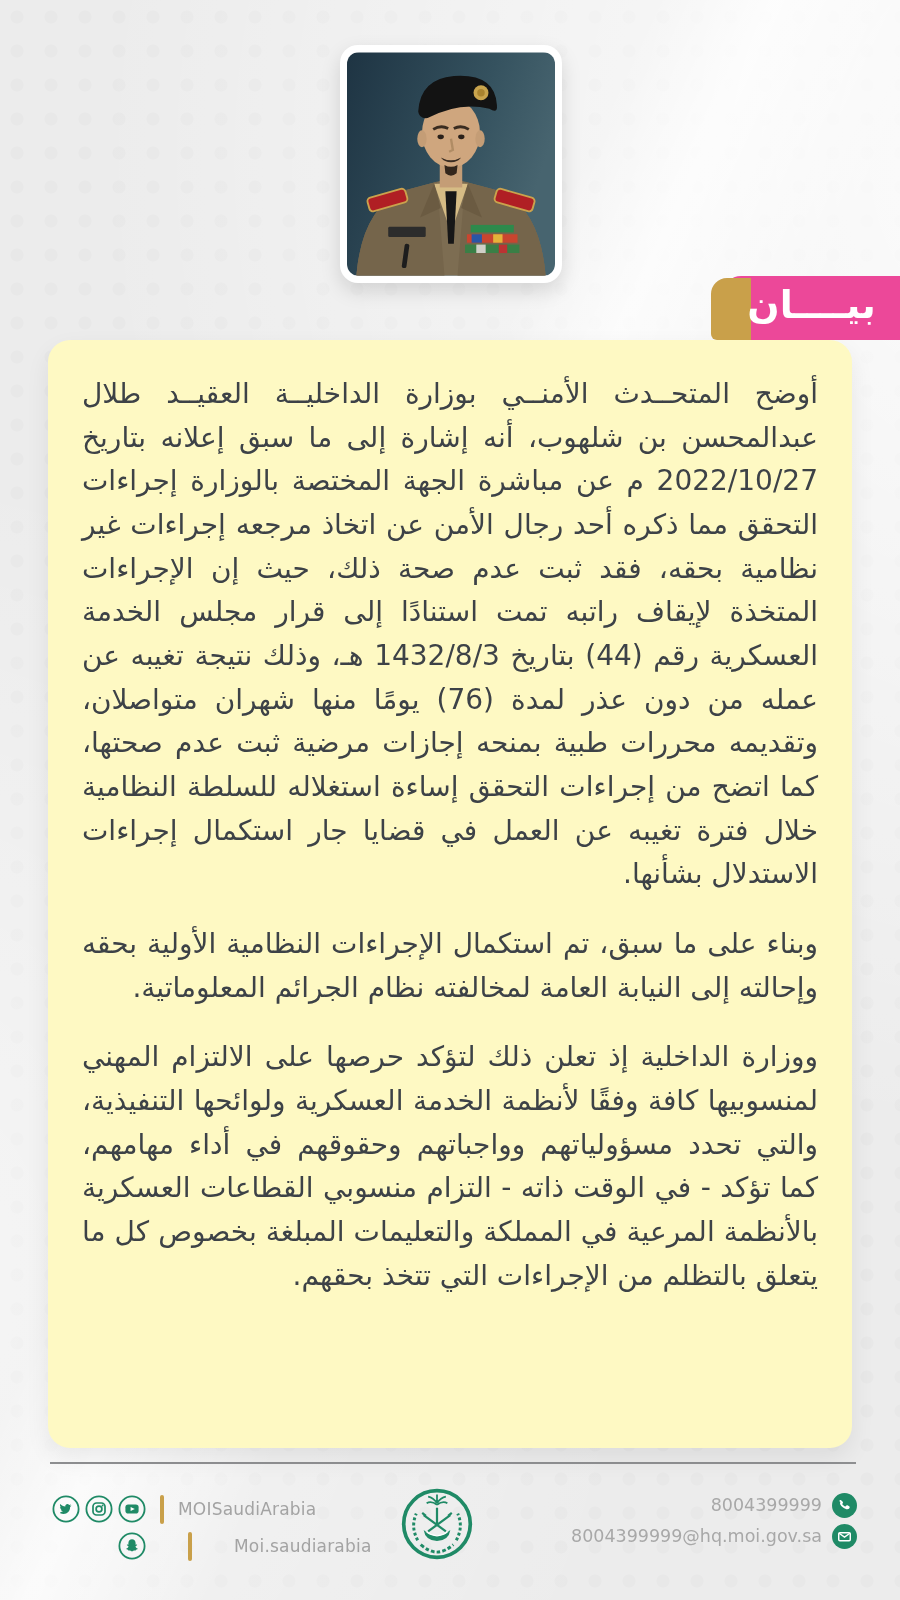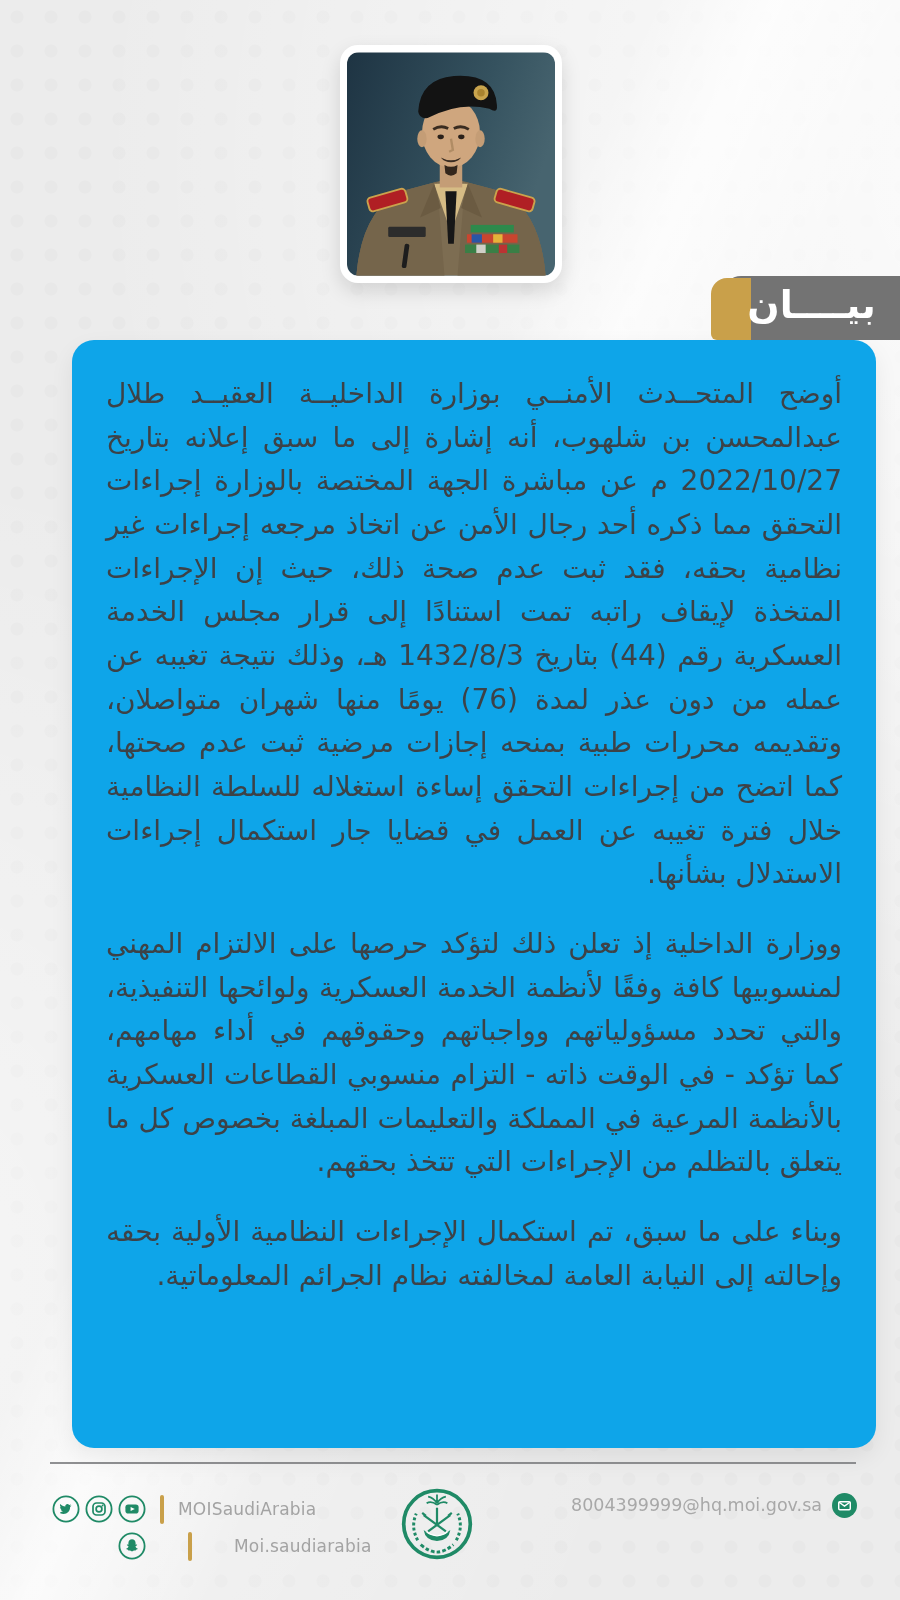--- a/index.html
+++ b/index.html
@@ -27,42 +27,42 @@
   .photo-frame {
     position:absolute; left:340px; top:45px; width:222px; height:238px;
     background:#fff; border-radius:18px; padding:7px;
     box-shadow:0 8px 20px rgba(0,0,0,.13);
   }
   .photo-frame svg { width:100%; height:100%; border-radius:12px; display:block; }
 
   
   .banner {
     position:absolute; right:0; top:276px; height:64px; left:723px;
-    background:#737373;
+    background:#ec4899;
     border-top-left-radius:18px; border-bottom-left-radius:5px;
     display:flex; align-items:center; justify-content:center;
     z-index:2;
   }
   .banner-gold-tab {
     position:absolute; left:-12px; top:2px; width:40px; height:62px;
     background:#C9A04A;
     border-top-left-radius:16px; border-bottom-left-radius:6px;
     z-index:-1;
   }
   .banner-label {
     color:#ffffff; font-size:38px; font-weight:bold; letter-spacing:1px;
     line-height:1; padding-bottom:6px;
   }
 
   
   .card {
     position:absolute; left:48px; top:340px; width:804px; height:1108px;
-    background:#0ea5e9; border-radius:22px;
+    background:#fef9c3; border-radius:22px;
     box-shadow:0 10px 24px rgba(0,0,0,.07);
-    z-index:1; overflow:hidden;margin-left:24px;
+    z-index:1; overflow:hidden;
   }
   .card-body {
     direction:rtl;
     padding:32px 34px 20px 34px;
     color:#3d4247;
     font-size:28px; line-height:1.56;
     text-align:justify;
   }
   .card-body p { margin-bottom:26px; }
   .card-body p:last-child { margin-bottom:0; }
@@ -158,22 +158,22 @@
 </div>
 
 <div class="banner">
   <div class="banner-gold-tab"></div>
   <span class="banner-label">بيــــان</span>
 </div>
 
 <div class="card">
   <div class="card-body">
     <p>أوضح المتحــدث الأمنــي بوزارة الداخليــة العقيــد طلال عبدالمحسن بن شلهوب، أنه إشارة إلى ما سبق إعلانه بتاريخ 2022/10/27 م عن مباشرة الجهة المختصة بالوزارة إجراءات التحقق مما ذكره أحد رجال الأمن عن اتخاذ مرجعه إجراءات غير نظامية بحقه، فقد ثبت عدم صحة ذلك، حيث إن الإجراءات المتخذة لإيقاف راتبه تمت استنادًا إلى قرار مجلس الخدمة العسكرية رقم (44) بتاريخ 1432/8/3 هـ، وذلك نتيجة تغيبه عن عمله من دون عذر لمدة (76) يومًا منها شهران متواصلان، وتقديمه محررات طبية بمنحه إجازات مرضية ثبت عدم صحتها، كما اتضح من إجراءات التحقق إساءة استغلاله للسلطة النظامية خلال فترة تغيبه عن العمل في قضايا جار استكمال إجراءات الاستدلال بشأنها.</p>
+    <p>وبناء على ما سبق، تم استكمال الإجراءات النظامية الأولية بحقه وإحالته إلى النيابة العامة لمخالفته نظام الجرائم المعلوماتية.</p>
     <p>ووزارة الداخلية إذ تعلن ذلك لتؤكد حرصها على الالتزام المهني لمنسوبيها كافة وفقًا لأنظمة الخدمة العسكرية ولوائحها التنفيذية، والتي تحدد مسؤولياتهم وواجباتهم وحقوقهم في أداء مهامهم، كما تؤكد - في الوقت ذاته - التزام منسوبي القطاعات العسكرية بالأنظمة المرعية في المملكة والتعليمات المبلغة بخصوص كل ما يتعلق بالتظلم من الإجراءات التي تتخذ بحقهم.</p>
-    <p>وبناء على ما سبق، تم استكمال الإجراءات النظامية الأولية بحقه وإحالته إلى النيابة العامة لمخالفته نظام الجرائم المعلوماتية.</p>
   </div>
 </div>
 
 <div class="footer-divider"></div>
 
 <div class="footer">
 
   <div class="social-block">
     <div class="social-row">
       <span class="circle-icon">
@@ -228,20 +228,29 @@
       <path d="M32 40 L62 62 M68 40 L38 62" stroke="#1F8A66" stroke-width="3"></path>
       <path d="M30 37 l5 4 M70 37 l-5 4" stroke="#1F8A66" stroke-width="3"></path>
 
       <path d="M32 60 Q50 76 68 60 Q66 74 50 75 Q34 74 32 60 Z" fill="#1F8A66"></path>
       <path d="M36 63 Q50 73 64 63" stroke="#ffffff" stroke-width="1.6" fill="none"></path>
     </svg>
   </div>
 
   <div class="contact-block">
     <div class="contact-row">
+      <span class="contact-text">8004399999</span>
+      <span class="contact-icon">
+        <svg viewBox="0 0 26 26">
+            <circle cx="13" cy="13" r="13" fill="#1F8A66"></circle>
+          <path d="M8.2 7.6c.8-.9 1.8-1 2.3-.3l1.2 1.6c.4.6.2 1.2-.3 1.7l-.6.6c.3 1 2 2.7 3 3l.6-.6c.5-.5 1.1-.7 1.7-.3l1.6 1.2c.7.5.6 1.5-.3 2.3-1.2 1.2-3.6.7-6.2-1.9-2.6-2.6-3.1-5-1.9-6.2z" fill="#ffffff" transform="rotate(-8 13 13)"></path>
+          </svg>
+      </span>
+    </div>
+    <div class="contact-row">
       <span class="contact-text">8004399999@hq.moi.gov.sa</span>
       <span class="contact-icon">
         <svg viewBox="0 0 26 26">
             <circle cx="13" cy="13" r="13" fill="#1F8A66"></circle>
           <rect x="7" y="9" width="12" height="8.4" rx="1.2" fill="none" stroke="#ffffff" stroke-width="1.5"></rect>
           <path d="M7.4 9.6 L13 13.6 L18.6 9.6" fill="none" stroke="#ffffff" stroke-width="1.5"></path>
           </svg>
       </span>
     </div>
   </div>

